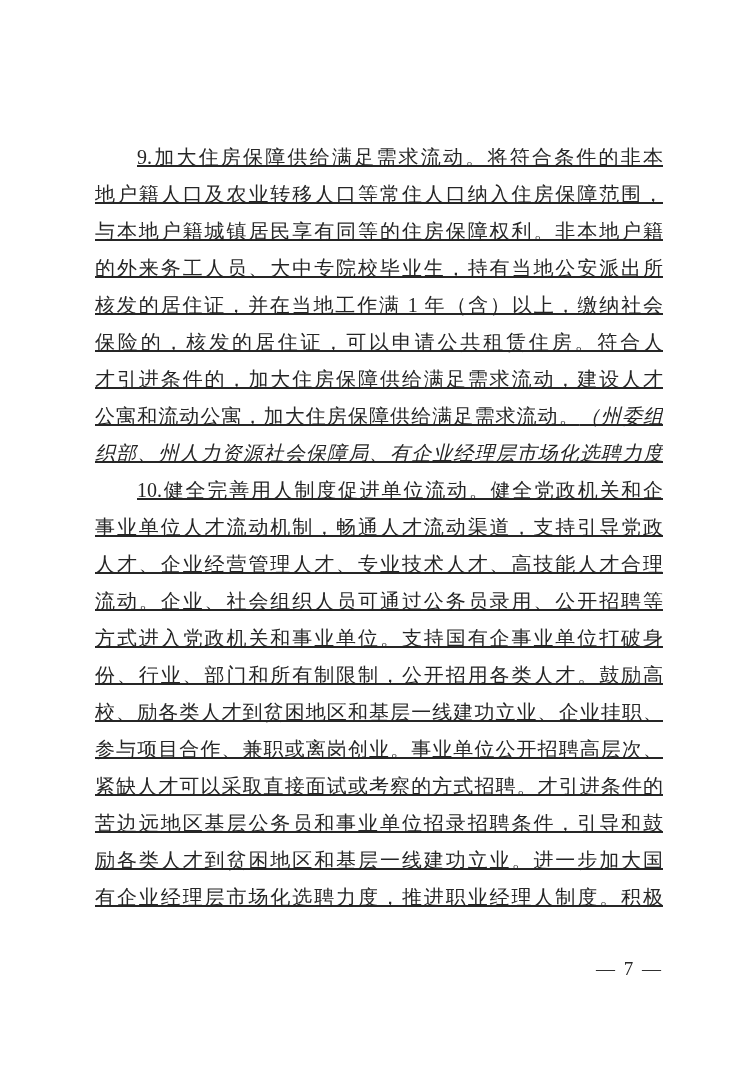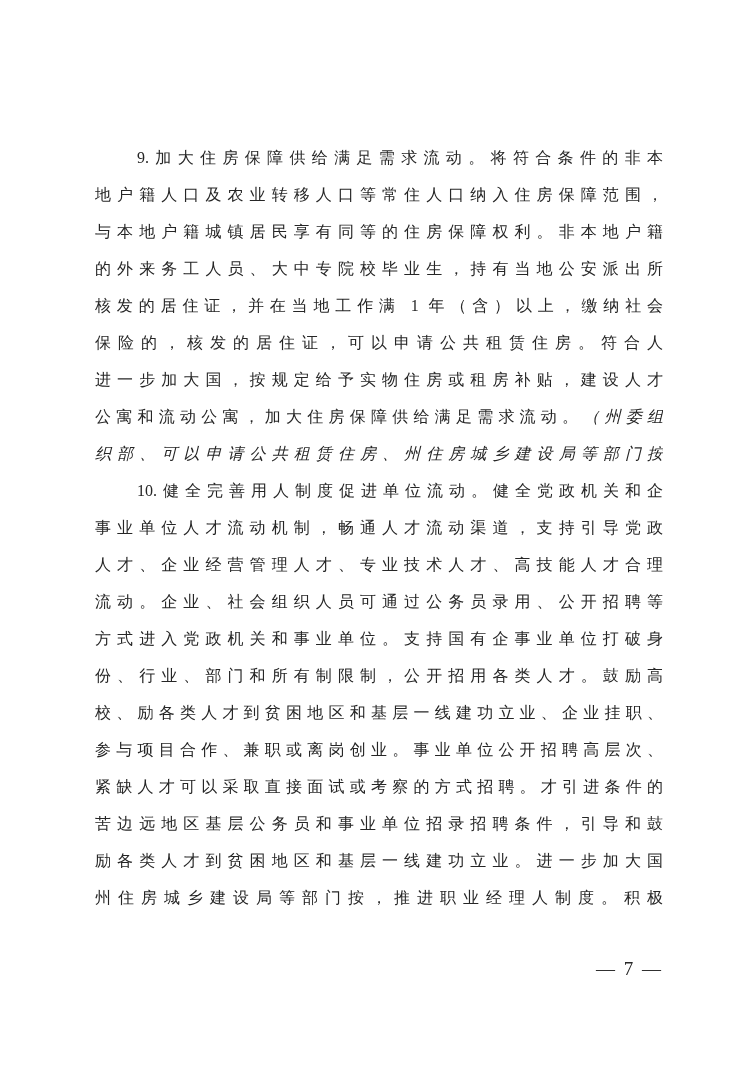--- a/index.html
+++ b/index.html
@@ -11,27 +11,28 @@
     overflow: hidden;
   }
   .doc {
     position: absolute;
     left: 95px;
     top: 139px;
     width: 568px;
   }
   .para { margin: 0; }
   .line {
-    font-size: 16px;
+    font-size: 20px;
     line-height: 37px;
     height: 37px;
     text-align: justify;
     text-align-last: justify;
     text-justify: inter-character;
     overflow: hidden;
+    text-decoration: underline;
   }
   .line--indent { text-indent: 42px; }
   .line--end { text-align-last: left; }
   .seg-body { font-style: normal; }
   .seg-attribution { font-style: italic; }
   .page-number {
     position: absolute;
     top: 956px;
     right: 93px;
     font-size: 19px;
@@ -44,33 +45,33 @@
 <body style="background: rgb(255, 255, 255); color: rgb(38, 38, 38);">
 
 <div class="doc">
     <div class="para">
       <div class="line line--indent"><span class="seg-body">9.加大住房保障供给满足需求流动。将符合条件的非本</span></div>
       <div class="line"><span class="seg-body">地户籍人口及农业转移人口等常住人口纳入住房保障范围，</span></div>
       <div class="line"><span class="seg-body">与本地户籍城镇居民享有同等的住房保障权利。非本地户籍</span></div>
       <div class="line"><span class="seg-body">的外来务工人员、大中专院校毕业生，持有当地公安派出所</span></div>
       <div class="line"><span class="seg-body">核发的居住证，并在当地工作满 1 年（含）以上，缴纳社会</span></div>
       <div class="line"><span class="seg-body">保险的，核发的居住证，可以申请公共租赁住房。符合人</span></div>
-      <div class="line"><span class="seg-body">进一步加大国，按规定给予实物住房或租房补贴，建设人才</span></div>
+      <div class="line"><span class="seg-body">才引进条件的，加大住房保障供给满足需求流动，建设人才</span></div>
       <div class="line"><span class="seg-body">公寓和流动公寓，加大住房保障供给满足需求流动。</span><span class="seg-attribution">（州委组</span></div>
-      <div class="line"><span class="seg-attribution">织部、可以申请公共租赁住房、州住房城乡建设局等部门按</span></div>
+      <div class="line"><span class="seg-attribution">织部、州人力资源社会保障局、有企业经理层市场化选聘力度</span></div>
     </div>
     <div class="para">
       <div class="line line--indent"><span class="seg-body">10.健全完善用人制度促进单位流动。健全党政机关和企</span></div>
       <div class="line"><span class="seg-body">事业单位人才流动机制，畅通人才流动渠道，支持引导党政</span></div>
       <div class="line"><span class="seg-body">人才、企业经营管理人才、专业技术人才、高技能人才合理</span></div>
       <div class="line"><span class="seg-body">流动。企业、社会组织人员可通过公务员录用、公开招聘等</span></div>
       <div class="line"><span class="seg-body">方式进入党政机关和事业单位。支持国有企事业单位打破身</span></div>
       <div class="line"><span class="seg-body">份、行业、部门和所有制限制，公开招用各类人才。鼓励高</span></div>
       <div class="line"><span class="seg-body">校、励各类人才到贫困地区和基层一线建功立业、企业挂职、</span></div>
       <div class="line"><span class="seg-body">参与项目合作、兼职或离岗创业。事业单位公开招聘高层次、</span></div>
       <div class="line"><span class="seg-body">紧缺人才可以采取直接面试或考察的方式招聘。才引进条件的</span></div>
       <div class="line"><span class="seg-body">苦边远地区基层公务员和事业单位招录招聘条件，引导和鼓</span></div>
       <div class="line"><span class="seg-body">励各类人才到贫困地区和基层一线建功立业。进一步加大国</span></div>
-      <div class="line"><span class="seg-body">州住房城乡建设局等部门按，推进职业经理人制度。积极</span></div>
+      <div class="line"><span class="seg-body">有企业经理层市场化选聘力度，推进职业经理人制度。积极</span></div>
     </div>
   </div>
 
 <div class="page-number">— 7 —</div>
 
 </body></html>

